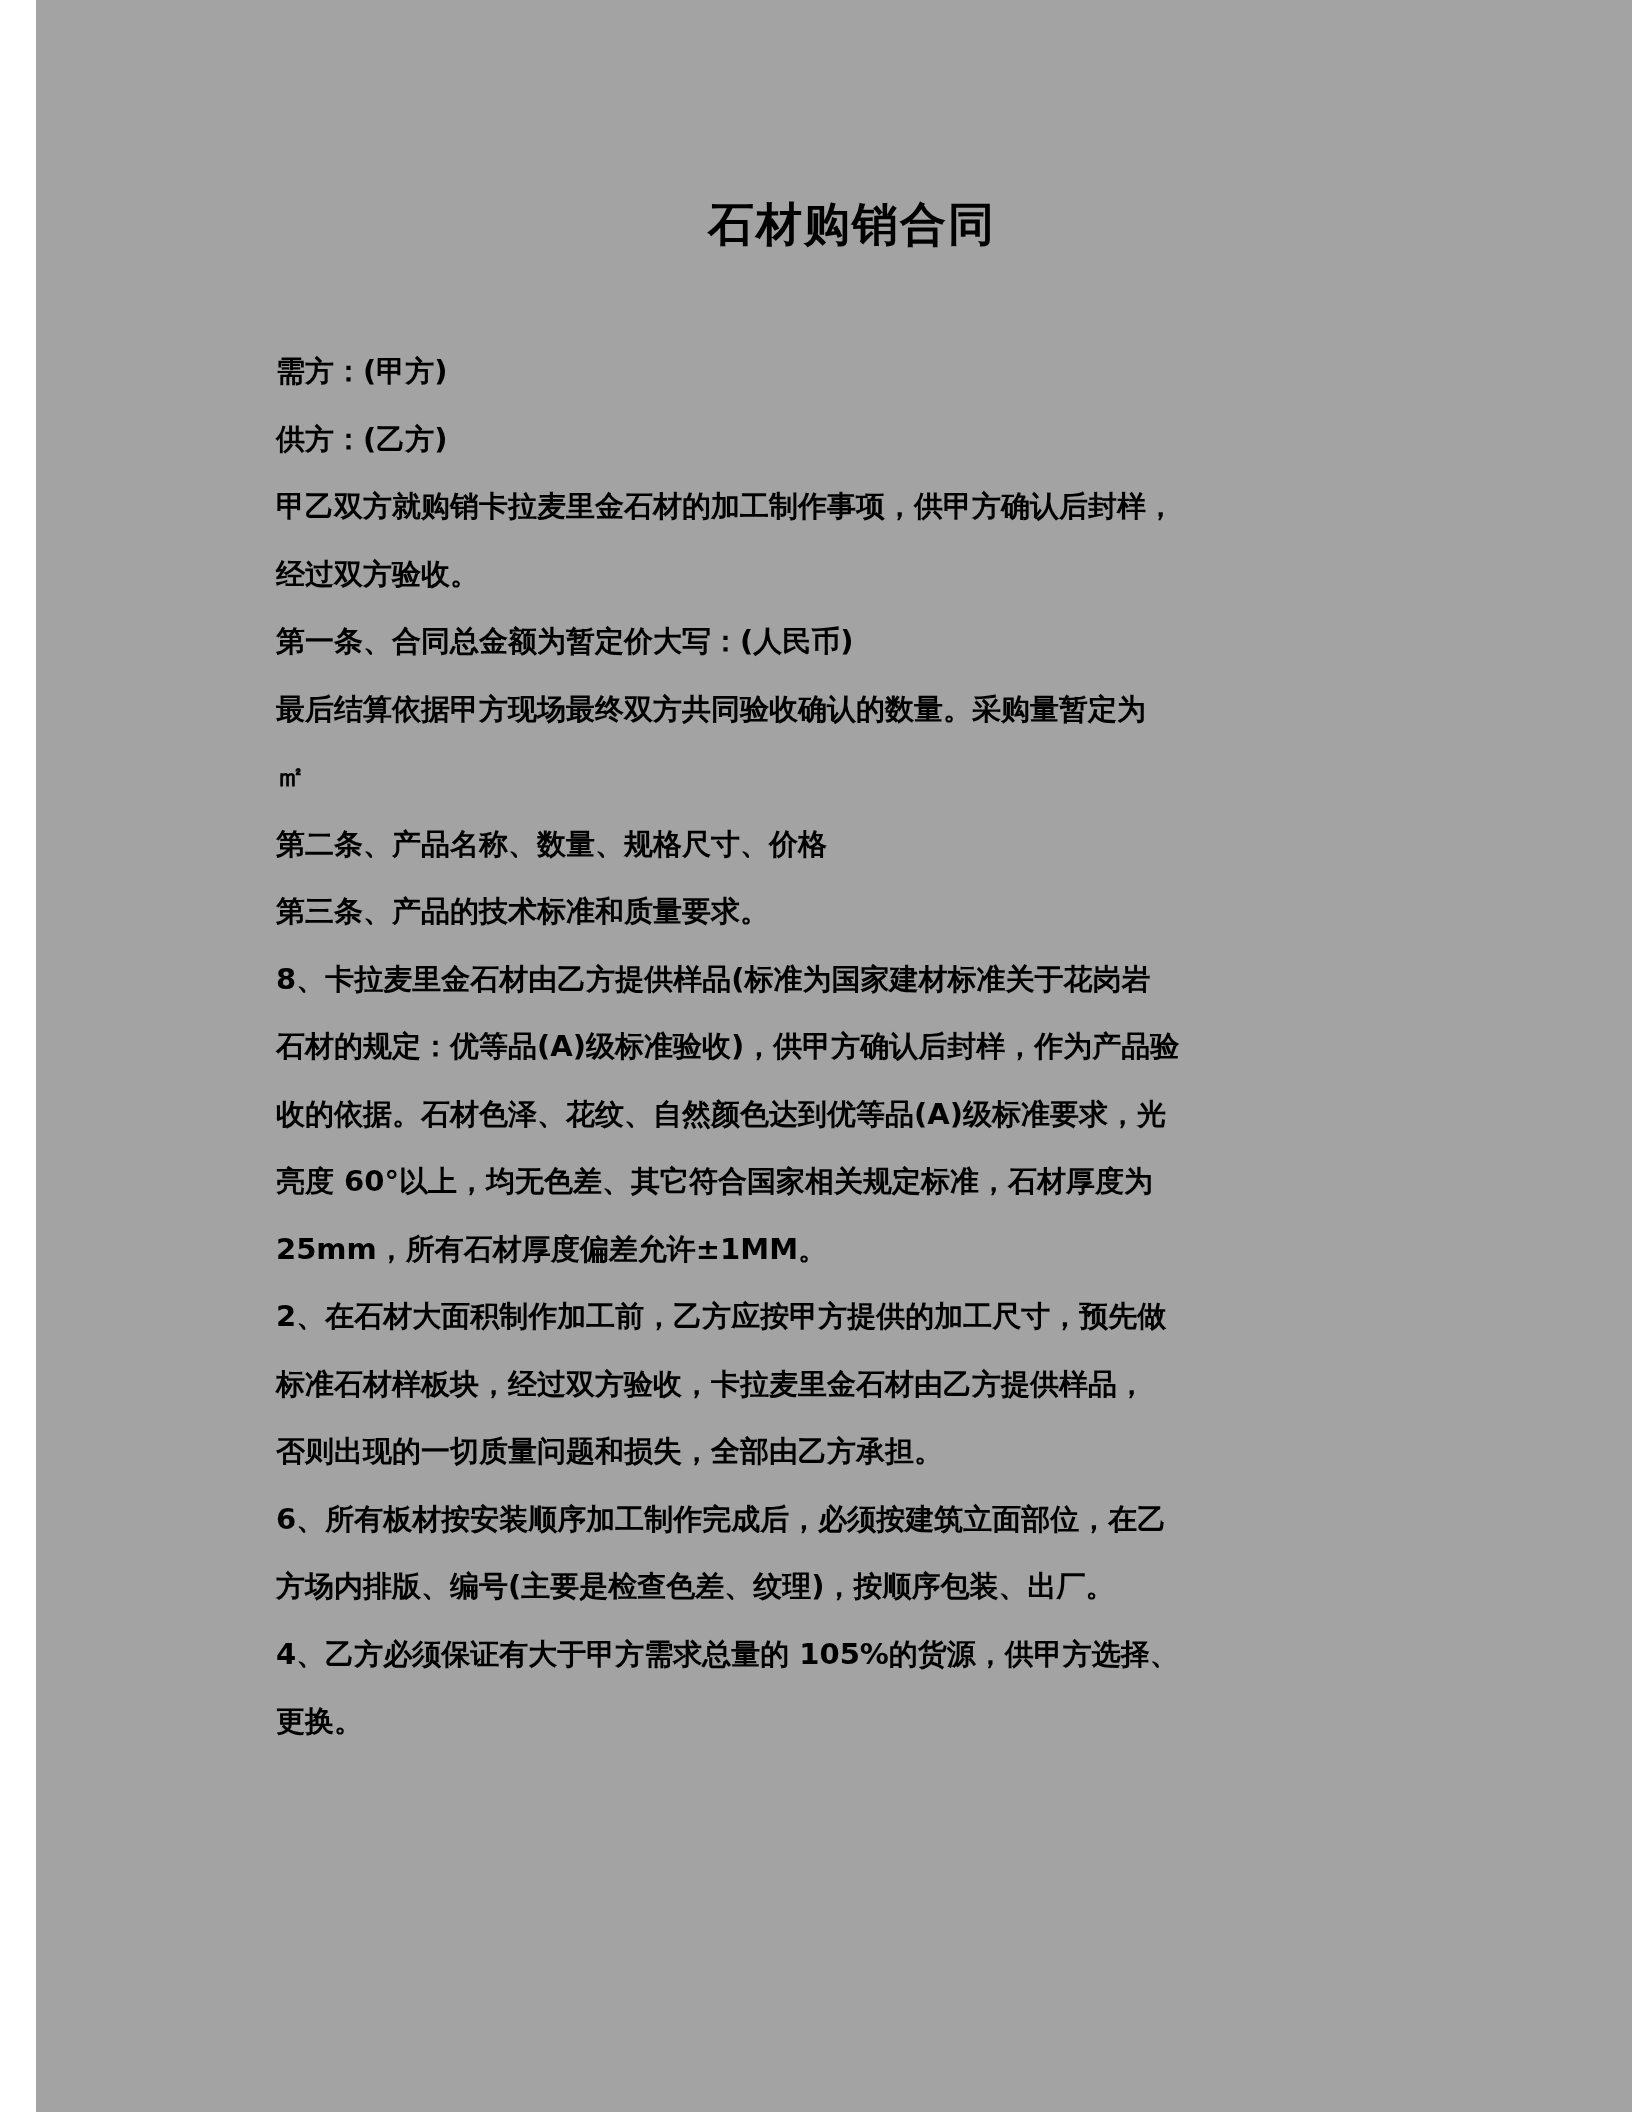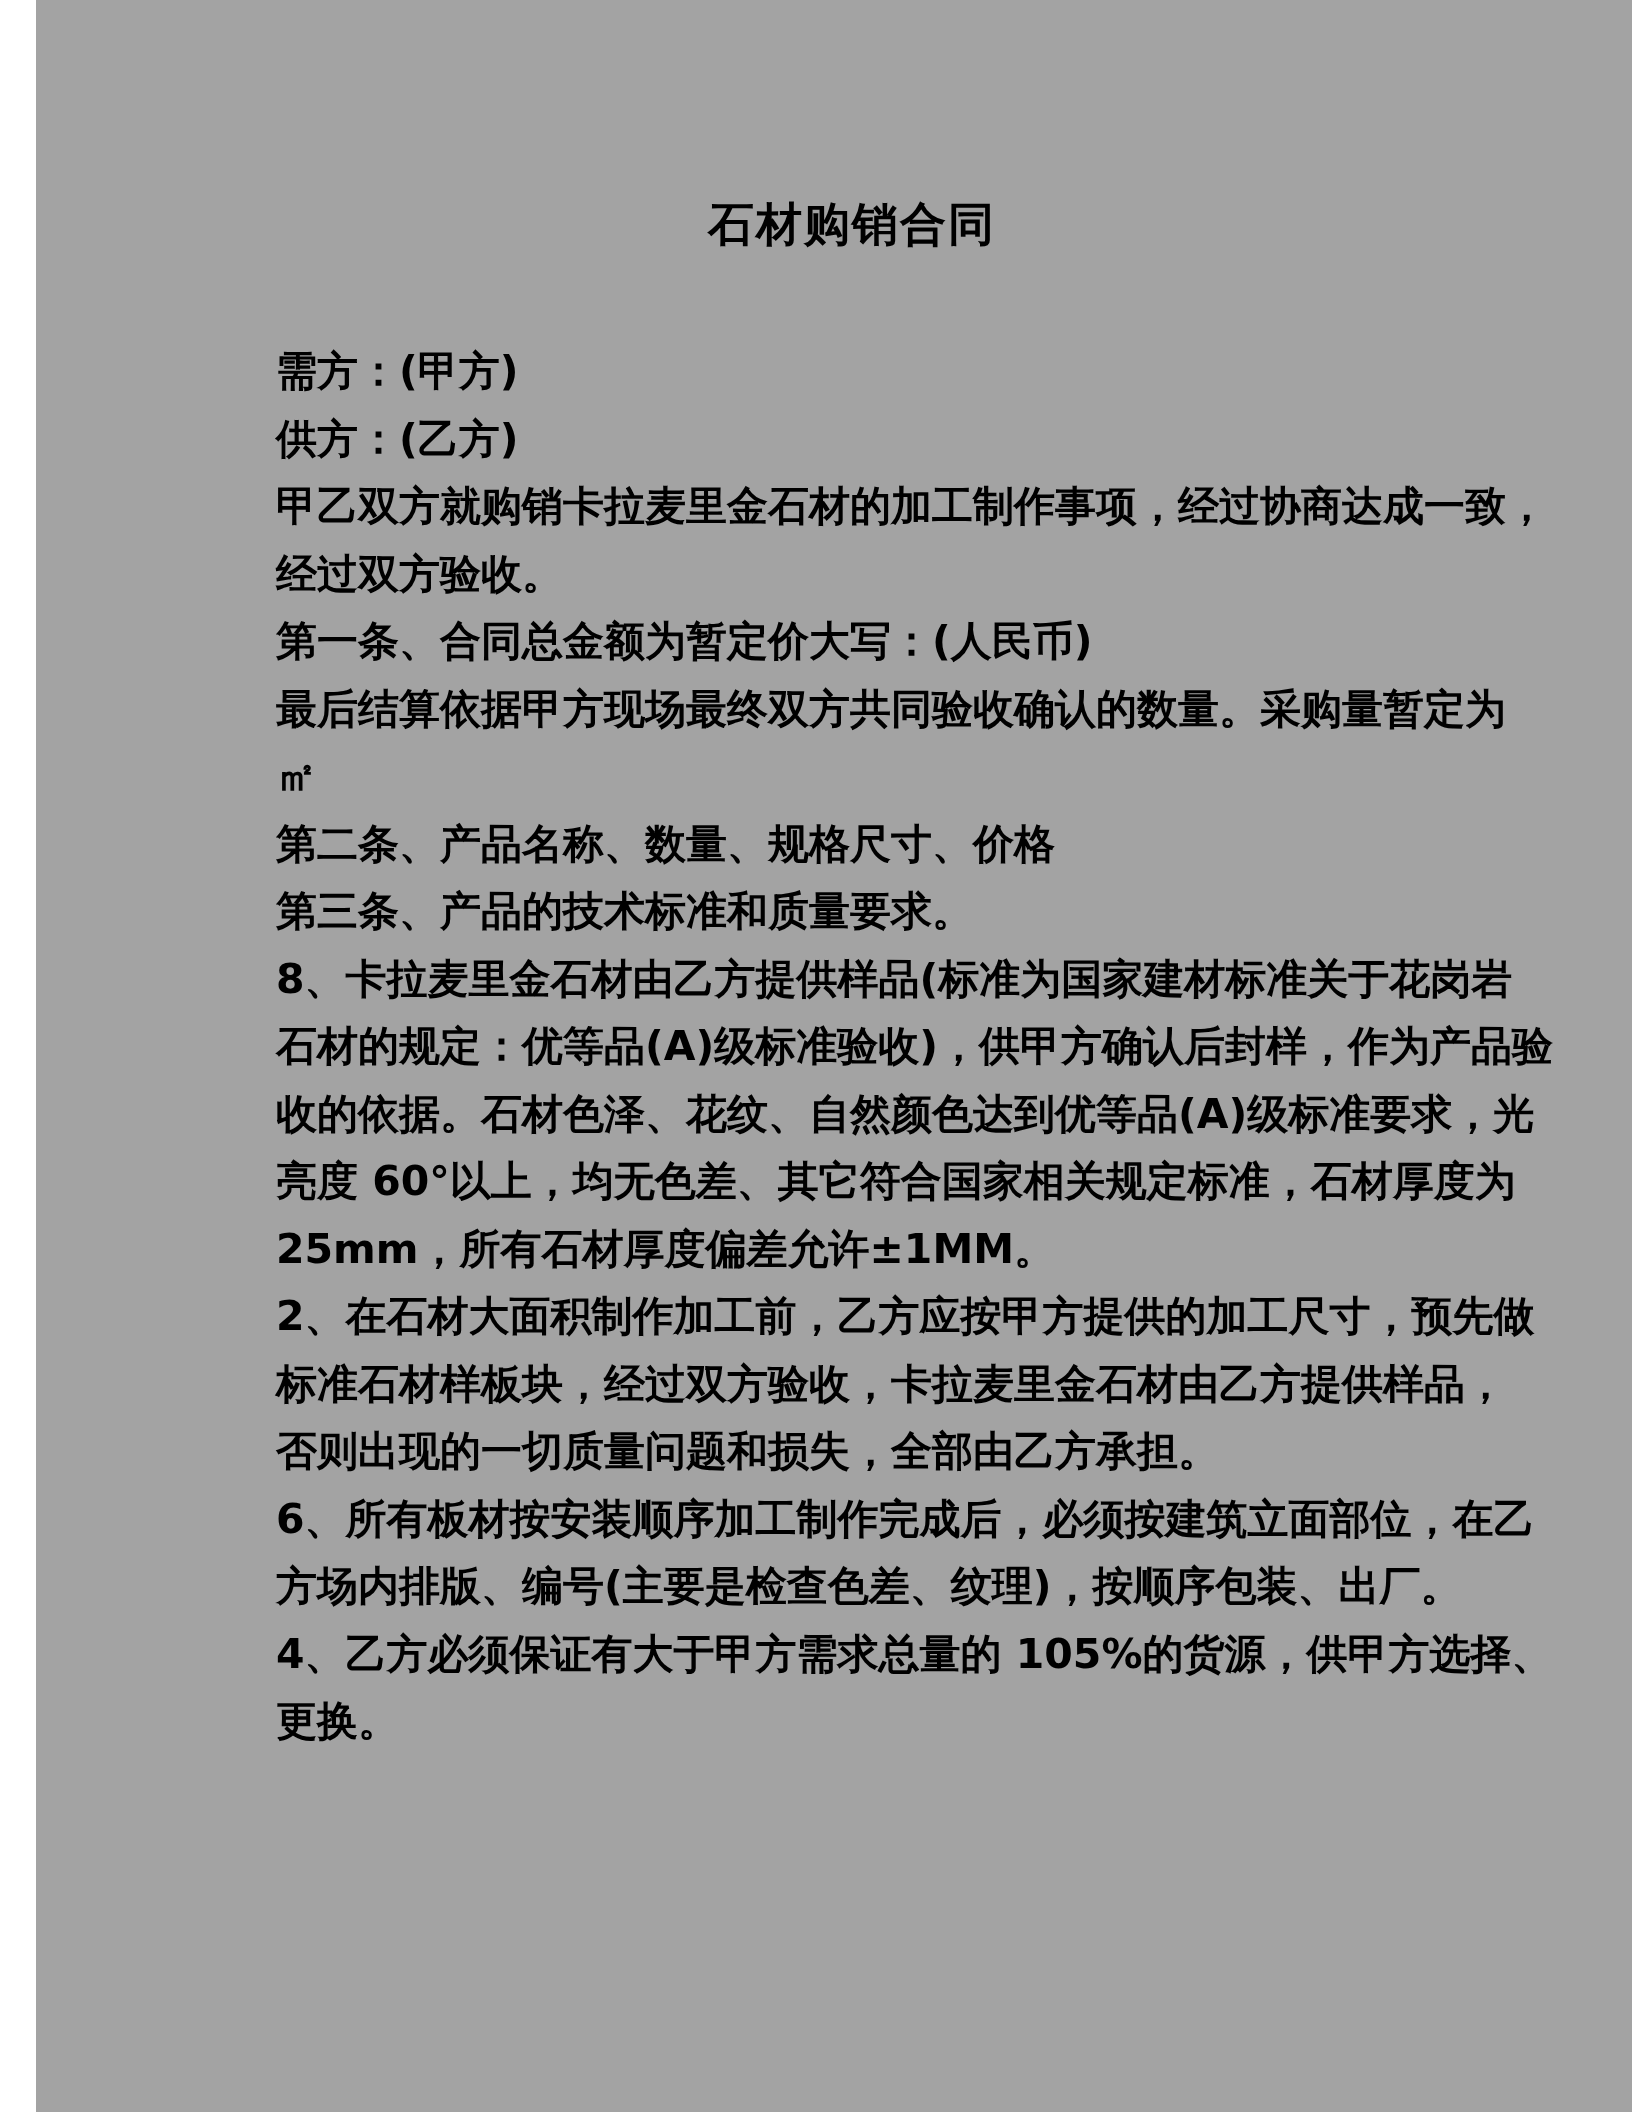--- a/index.html
+++ b/index.html
@@ -28,36 +28,36 @@
   }
   .doc-body {
     position: absolute;
     top: 338px;
     left: 240px;
     width: 1160px;
   }
   .line {
     height: 67.5px;
     line-height: 67.5px;
-    font-size: 41px;
+    font-size: 29px;
     font-weight: 700;
     white-space: pre;
   }
 </style>
 </head>
 <body>
 
 <div class="page">
 
   <div class="doc-title">石材购销合同</div>
 
   <div class="doc-body">
     <div class="line">需方：(甲方)</div>
     <div class="line">供方：(乙方)</div>
-    <div class="line">甲乙双方就购销卡拉麦里金石材的加工制作事项，经过协商达成一致，</div>
+    <div class="line">甲乙双方就购销卡拉麦里金石材的加工制作事项，供甲方确认后封样，</div>
     <div class="line">经过双方验收。</div>
     <div class="line">第一条、合同总金额为暂定价大写：(人民币)</div>
     <div class="line">最后结算依据甲方现场最终双方共同验收确认的数量。采购量暂定为</div>
     <div class="line">㎡</div>
     <div class="line">第二条、产品名称、数量、规格尺寸、价格</div>
     <div class="line">第三条、产品的技术标准和质量要求。</div>
     <div class="line">8、卡拉麦里金石材由乙方提供样品(标准为国家建材标准关于花岗岩</div>
     <div class="line">石材的规定：优等品(A)级标准验收)，供甲方确认后封样，作为产品验</div>
     <div class="line">收的依据。石材色泽、花纹、自然颜色达到优等品(A)级标准要求，光</div>
     <div class="line">亮度 60°以上，均无色差、其它符合国家相关规定标准，石材厚度为</div>

